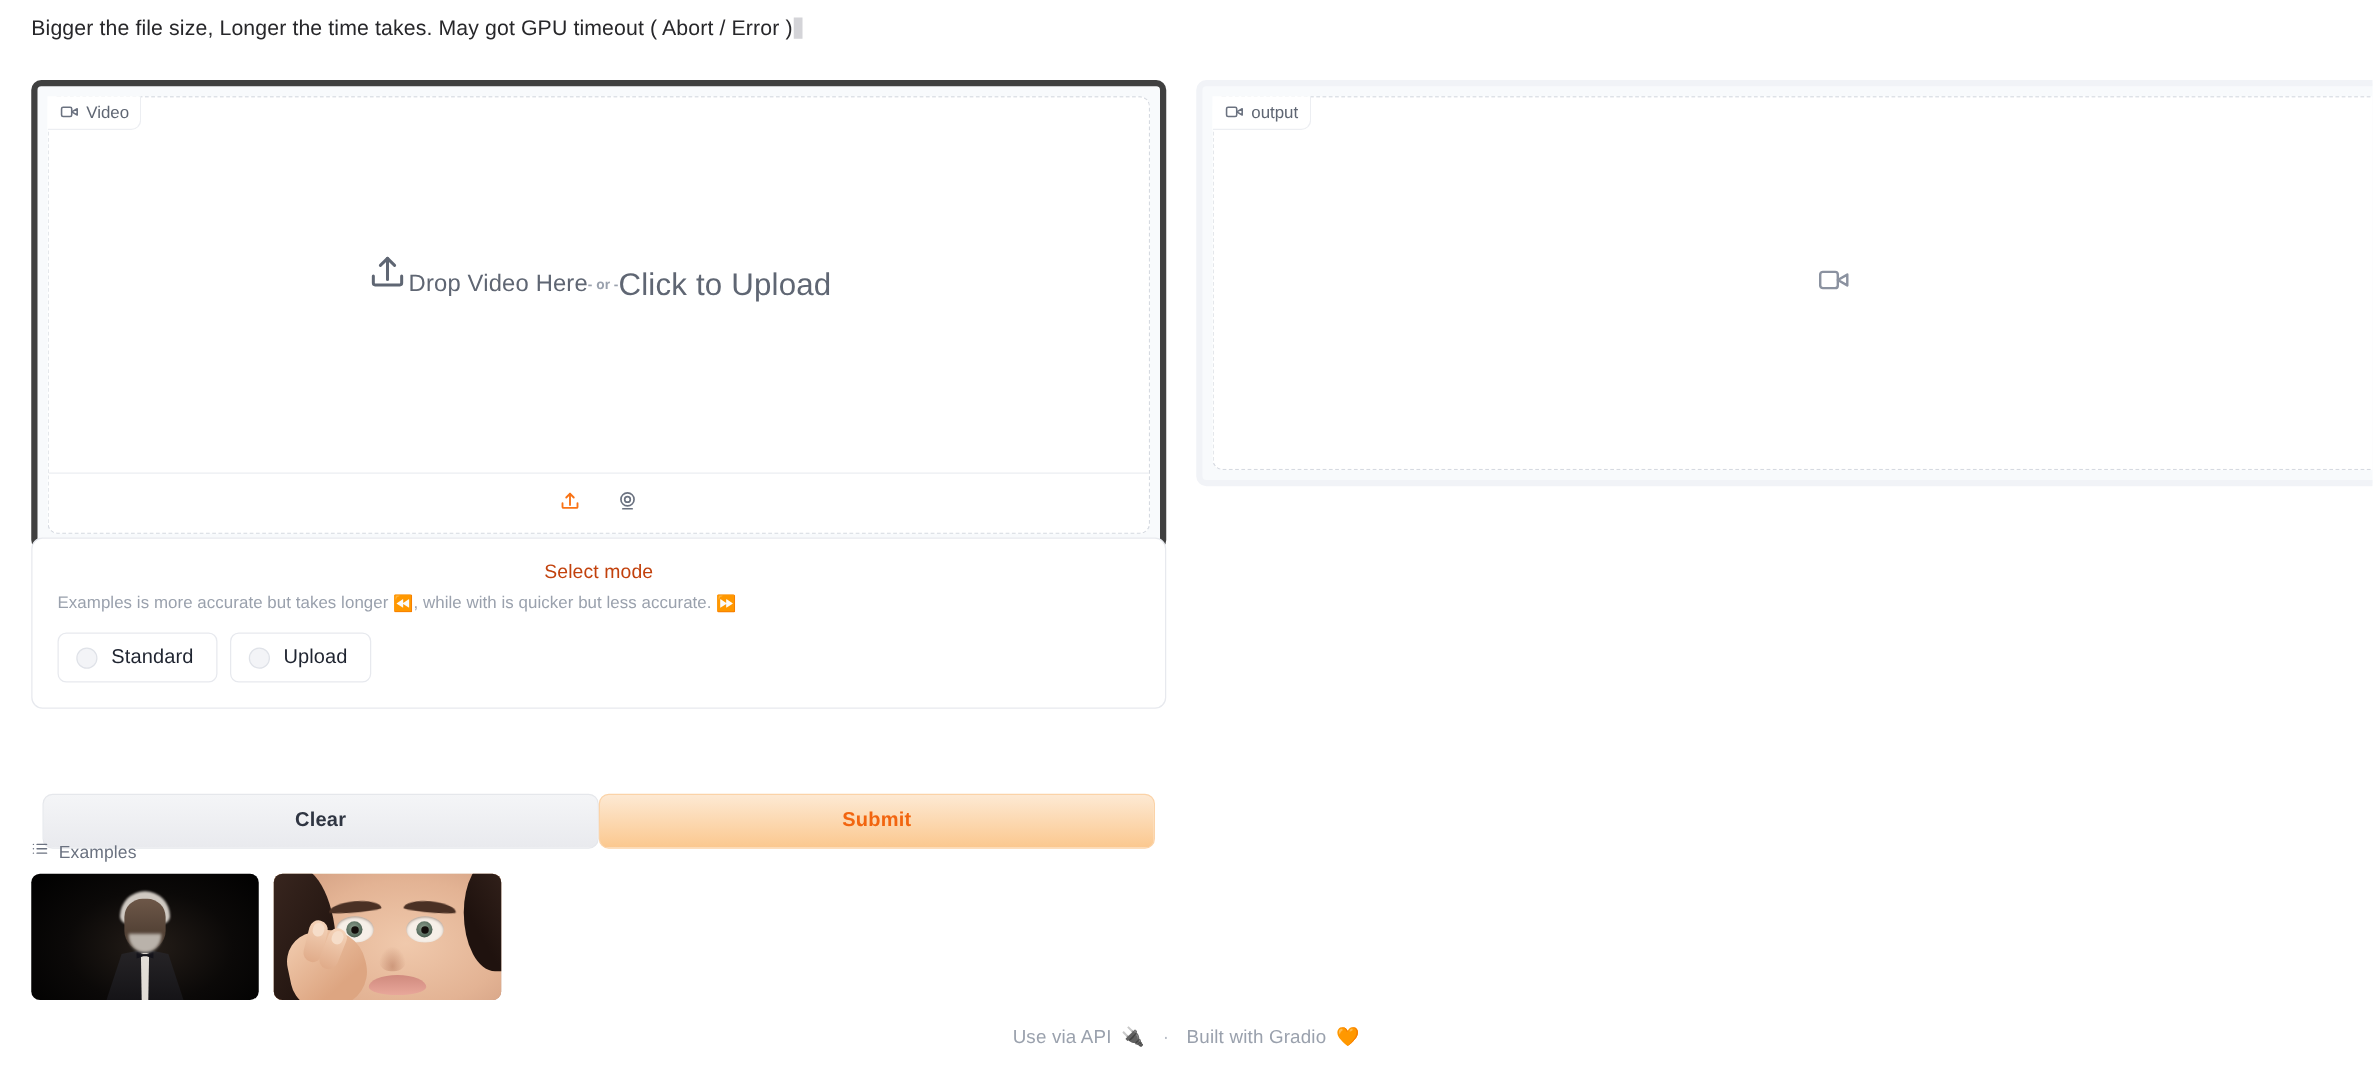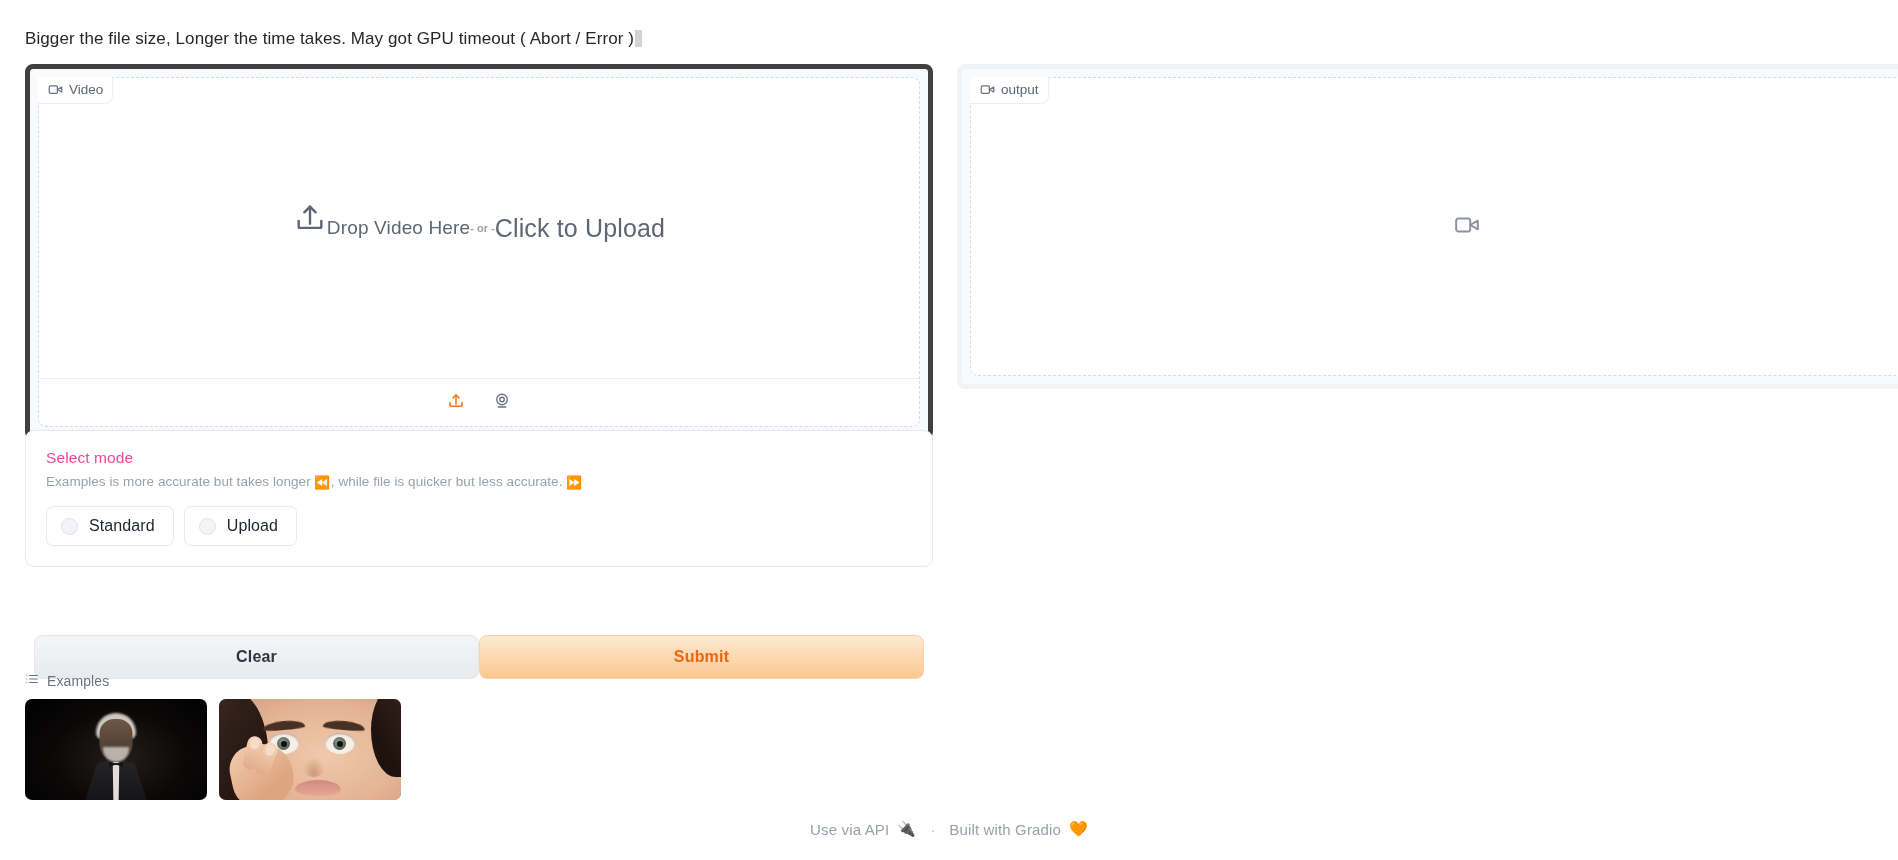--- a/index.html
+++ b/index.html
@@ -14,21 +14,21 @@
   #app {
     position: relative;
     width: 1898px;
     height: 860px;
     background: #ffffff;
   }
 
   
   .page-heading {
     position: absolute;
-    left: 25px; top: 28px;
+    left: 25px; top: 12px;
     font-size: 17px;
     line-height: 22px;
     color: #27272a;
     letter-spacing: .1px;
     white-space: nowrap;
   }
   .caret {
     display: inline-block;
     width: 7px; height: 17px;
     background: #d4d4d8;
@@ -146,23 +146,24 @@
     position: absolute;
     left: 0; top: 366px;
     width: 908px;
     background: #ffffff;
     border: 1px solid #e7e9ee;
     border-radius: 9px;
     padding: 18px 20px 20px 20px;
   }
   .mode-title {
     font-size: 15.5px;
-    color: #ec4899;
+    color: #c2410c;
     margin: 0 0 6px 0;
     letter-spacing: .1px;
+    text-align: center;
   }
   .mode-info {
     font-size: 13.5px;
     color: #9aa1ad;
     margin: 0 0 14px 0;
     letter-spacing: .05px;
     line-height: 18px;
   }
   .emoji { font-size: 13px; vertical-align: -1px; }
   .radio-row { display: flex; gap: 10px; }
@@ -461,21 +462,21 @@
               </span>
             </button>
           </div>
 
         </div>
       </div>
 
       <div class="mode-panel">
         <div class="mode-title">Select mode</div>
         <div class="mode-info">
-          <span>Examples is more accurate but takes longer </span><span class="emoji">⏪</span><span>, while file is quicker but less accurate. </span><span class="emoji">⏩</span>
+          <span>Examples is more accurate but takes longer </span><span class="emoji">⏪</span><span>, while with is quicker but less accurate. </span><span class="emoji">⏩</span>
         </div>
         <div class="radio-row">
           <label class="radio-pill">
             <span class="radio-dot"></span>
             <span class="radio-label">Standard</span>
           </label>
           <label class="radio-pill">
             <span class="radio-dot"></span>
             <span class="radio-label">Upload</span>
           </label>

